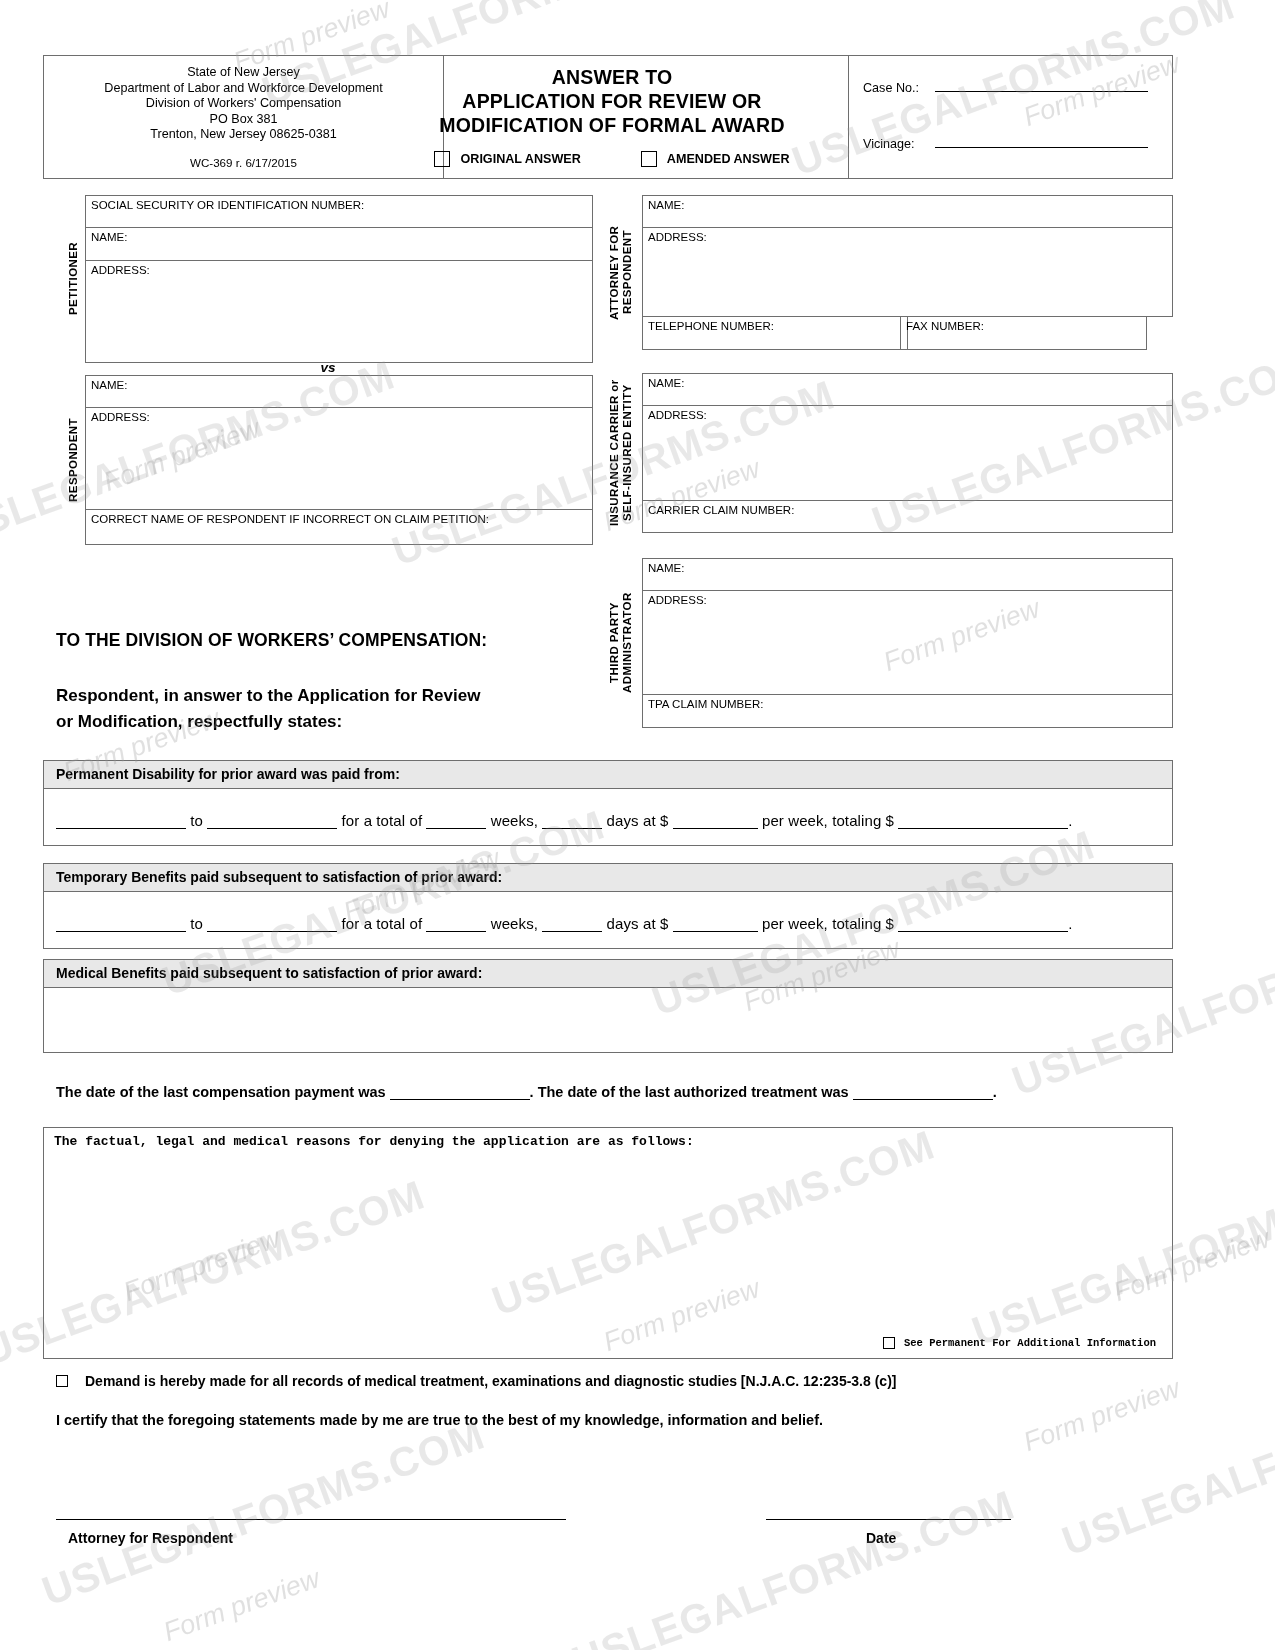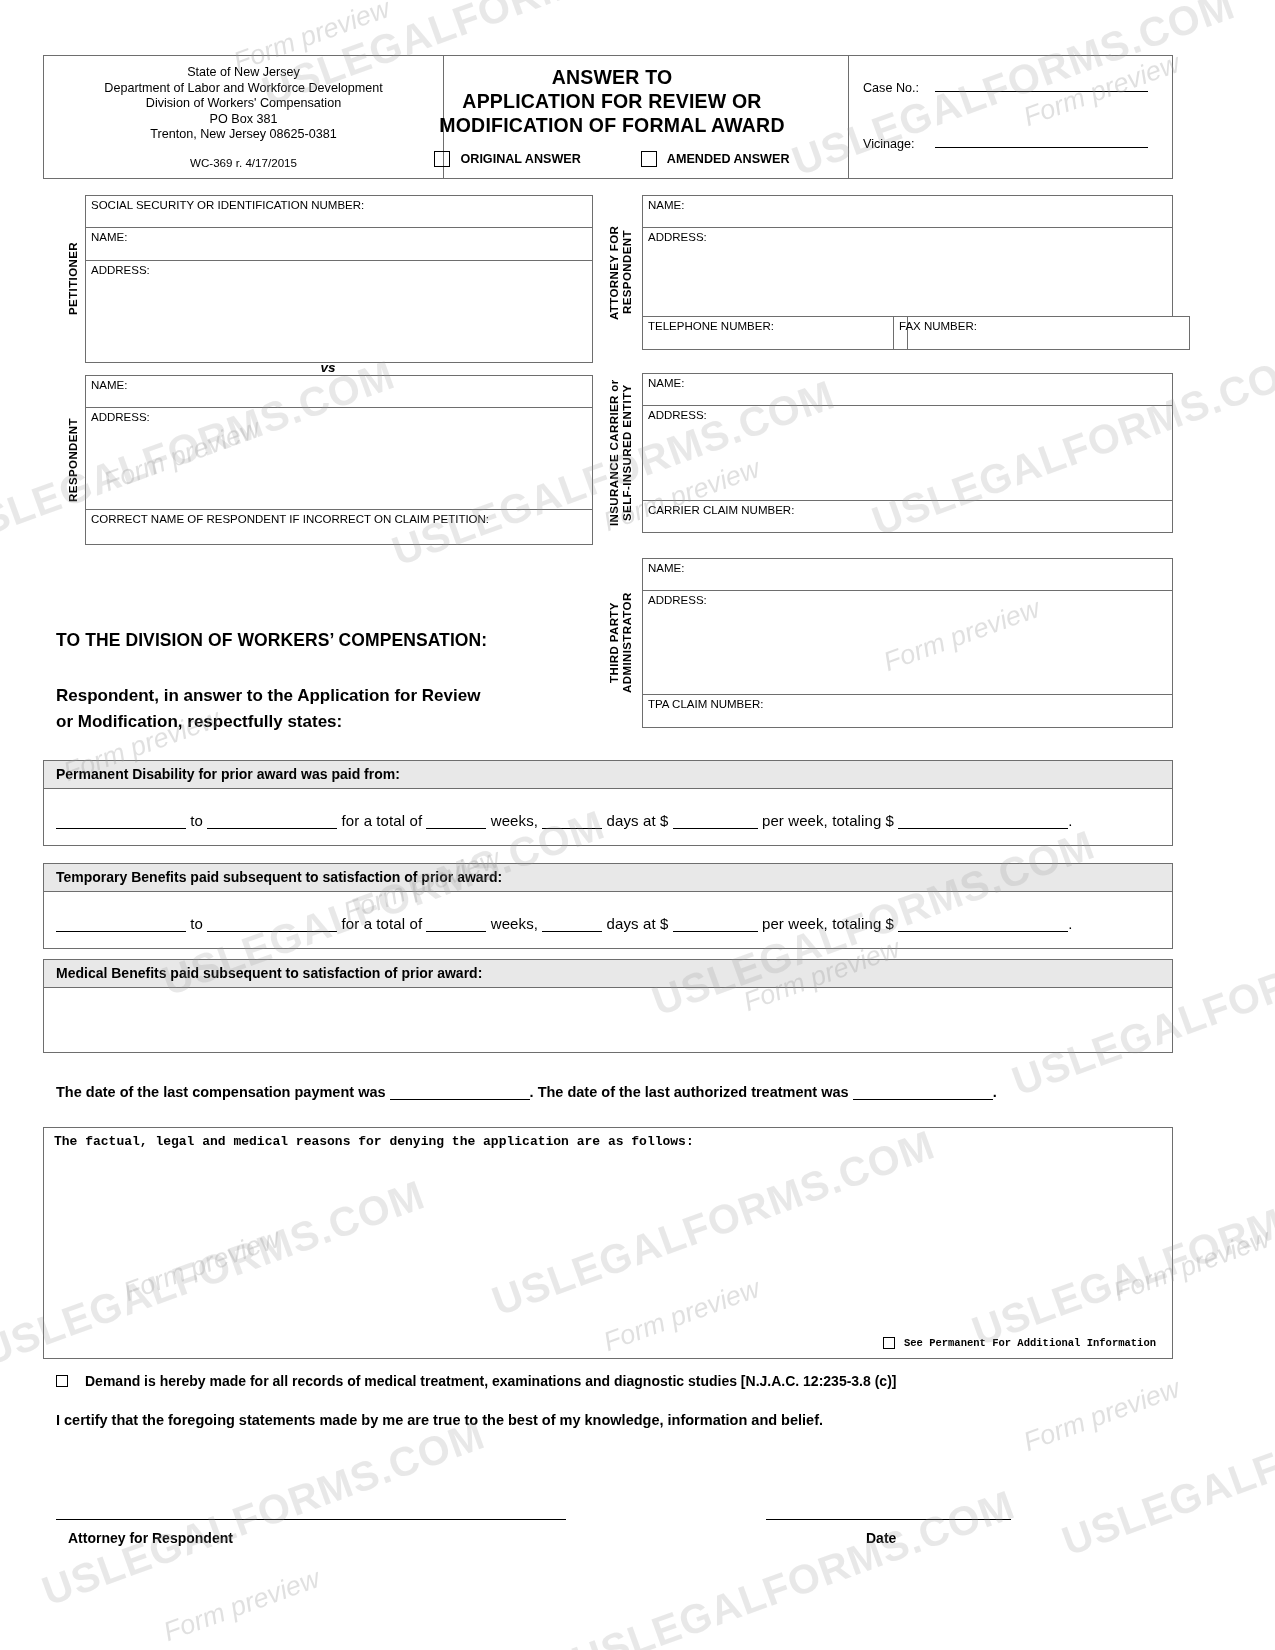--- a/index.html
+++ b/index.html
@@ -79,21 +79,21 @@
   #res-addr { position:absolute; left:0; top:32px; width:508px; height:103px; }
   #res-correct { position:absolute; left:0; top:134px; width:508px; height:36px; }
 
   
   #atty-wrap { position:absolute; left:600px; top:195px; width:573px; height:155px; }
   #atty-wrap .vcol { position:absolute; left:0; top:0; width:42px; height:155px; display:flex; align-items:center; justify-content:center; }
   #atty-box { position:absolute; left:42px; top:0; width:531px; height:155px; }
   #atty-name { position:absolute; left:0; top:0; width:531px; height:33px; }
   #atty-addr { position:absolute; left:0; top:32px; width:531px; height:90px; }
   #atty-tel { position:absolute; left:0; top:121px; width:266px; height:34px; }
-  #atty-fax { position:absolute; left:251px; top:121px; width:297px; height:34px; }
+  #atty-fax { position:absolute; left:258px; top:121px; width:247px; height:34px; }
 
   #ins-wrap { position:absolute; left:600px; top:373px; width:573px; height:160px; }
   #ins-wrap .vcol { position:absolute; left:0; top:0; width:42px; height:160px; display:flex; align-items:center; justify-content:center; }
   #ins-box { position:absolute; left:42px; top:0; width:531px; height:160px; }
   #ins-name { position:absolute; left:0; top:0; width:531px; height:33px; }
   #ins-addr { position:absolute; left:0; top:32px; width:531px; height:96px; }
   #ins-claim { position:absolute; left:0; top:127px; width:531px; height:33px; }
 
   #tpa-wrap { position:absolute; left:600px; top:558px; width:573px; height:170px; }
   #tpa-wrap .vcol { position:absolute; left:0; top:0; width:42px; height:170px; display:flex; align-items:center; justify-content:center; }
@@ -180,21 +180,21 @@
     <div class="wm small" style="left:160px; top:1590px; transform:rotate(-20deg);">Form preview</div>
   </div>
 
   <div id="hdr">
     <div id="hdr-agency" class="bx">
       <div class="line">State of New Jersey</div>
       <div class="line">Department of Labor and Workforce Development</div>
       <div class="line">Division of Workers' Compensation</div>
       <div class="line">PO Box 381</div>
       <div class="line">Trenton, New Jersey 08625-0381</div>
-      <div class="formno">WC-369 r. 4/17/2015</div>
+      <div class="formno">WC-369 r. 6/17/2015</div>
     </div>
 
     <div id="hdr-title" class="bx" style="border-left:none;">
       <div class="t">ANSWER TO</div>
       <div class="t">APPLICATION FOR REVIEW OR</div>
       <div class="t">MODIFICATION OF FORMAL AWARD</div>
       <div id="hdr-cb">
         <div class="cbwrap">
           <span class="cbox"></span>
           <span class="cblabel">ORIGINAL ANSWER</span>

